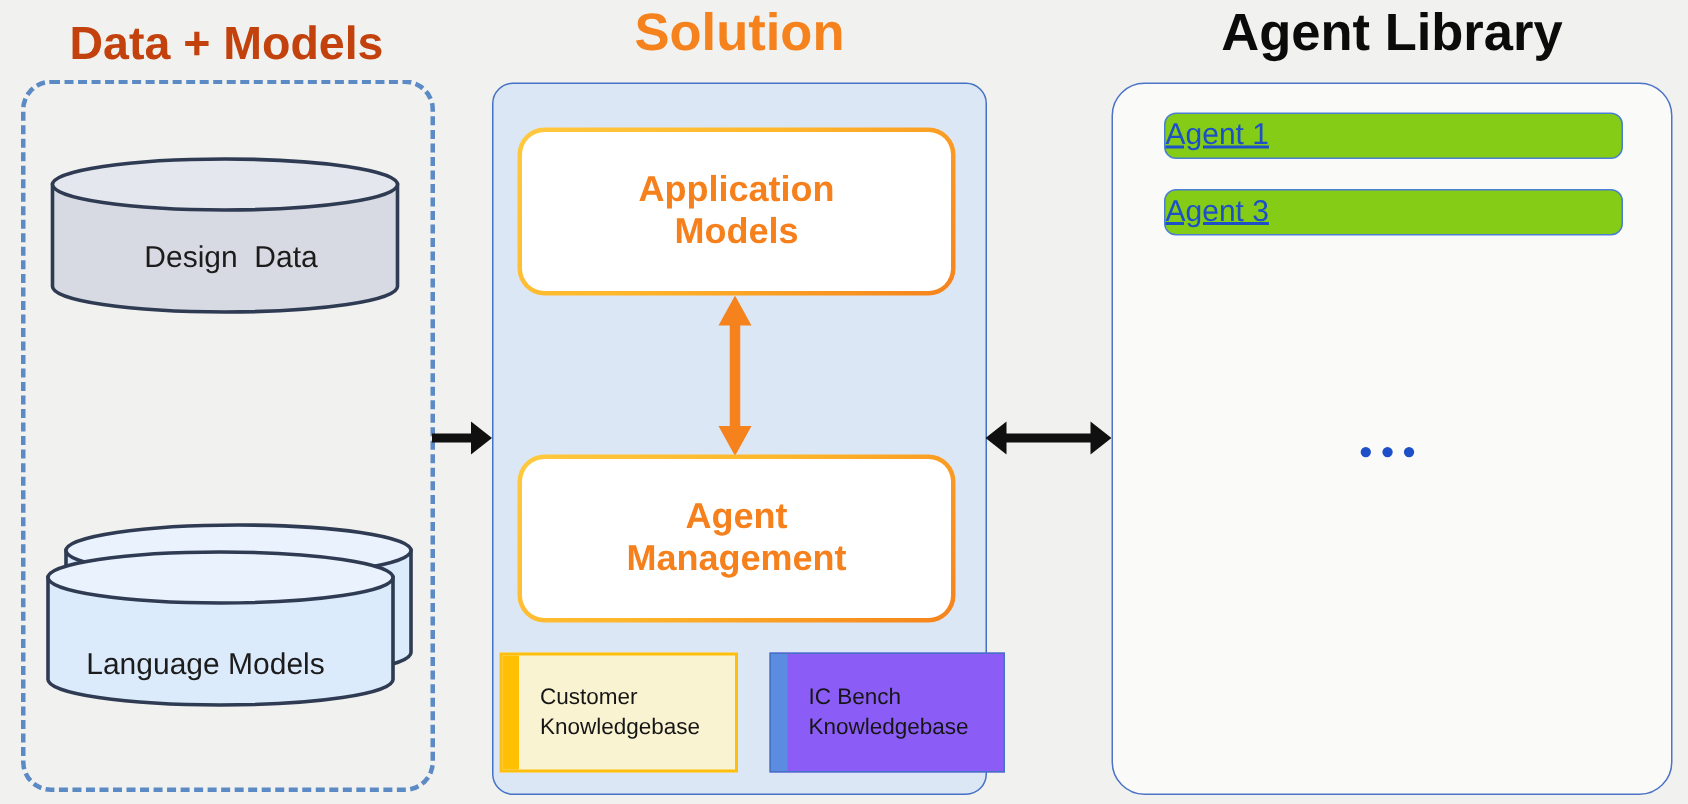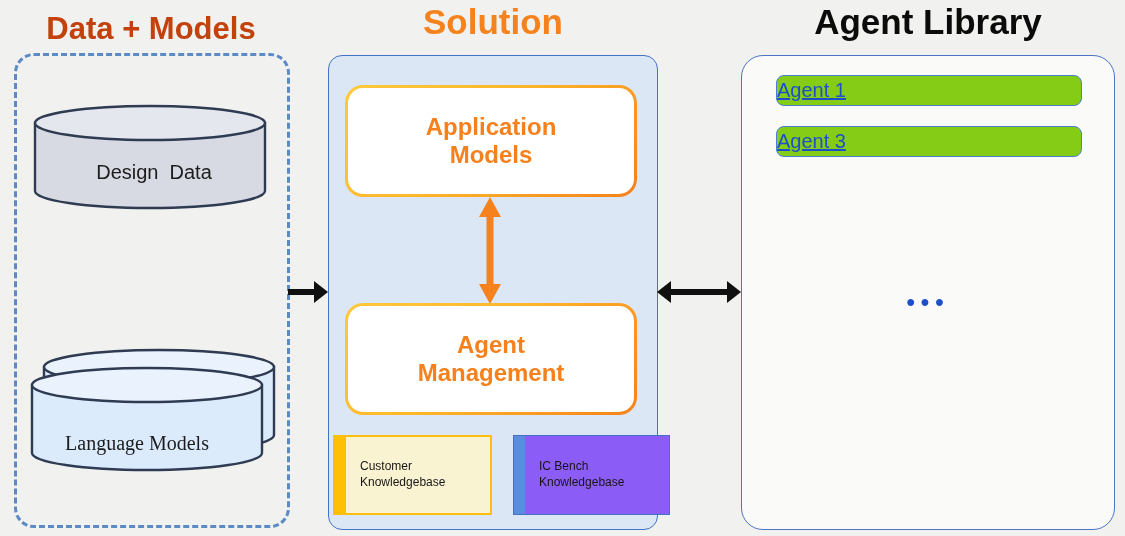--- a/index.html
+++ b/index.html
@@ -50,21 +50,21 @@
   .kb-card{
     position:absolute;top:435px;height:80px;box-sizing:border-box;
     display:flex;align-items:center;
   }
   .kb-customer{left:333px;width:159px;background:#faf3d2;border:2px solid #fdbf0e;}
   .kb-icbench{left:498px;width:157px;background:#8b5cf6;border:1.5px solid #4472c4;margin-left:15px;}
   .kb-bar{position:absolute;left:0;top:0;bottom:0;width:11px;}
   .kb-bar-gold{background:#ffc003;}
   .kb-bar-blue{background:#5b8ce0;}
   .kb-label{
-    margin-left:25px;font-size:12px;line-height:1.32;color:#161616;
+    margin-left:25px;font-size:15px;line-height:1.32;color:#161616;
     white-space:pre-line;
   }
 
   
   .library-panel{
     position:absolute;left:741px;top:55px;width:374px;height:475px;
     background:#fafaf9;border:1.6px solid #4d74c6;border-radius:22px;
     box-sizing:border-box;
   }
   .agent-item{
@@ -95,21 +95,21 @@
     <ellipse cx="117" cy="20" rx="115" ry="17" fill="#e4e7ed" stroke="#2f3b52" stroke-width="2.4"></ellipse>
   </svg>
   <div class="cyl-label" style="left:33px;top:161px;width:242px;">Design  Data</div>
 
   <svg class="cyl-svg" style="left:30px;top:348px;" width="248" height="128" viewBox="0 0 248 128">
     <path d="M14 19 L14 87 A115 17 0 0 0 244 87 L244 19 Z" fill="#dcebfb" stroke="#2f3b52" stroke-width="2.4"></path>
     <ellipse cx="129" cy="19" rx="115" ry="17" fill="#e9f2fd" stroke="#2f3b52" stroke-width="2.4"></ellipse>
     <path d="M2 37 L2 105 A115 17 0 0 0 232 105 L232 37 Z" fill="#dcebfb" stroke="#2f3b52" stroke-width="2.4"></path>
     <ellipse cx="117" cy="37" rx="115" ry="17" fill="#e9f2fd" stroke="#2f3b52" stroke-width="2.4"></ellipse>
   </svg>
-  <div class="cyl-label" style="left:30px;top:432px;width:214px;font-family:Liberation Serif, serif;">Language Models</div>
+  <div class="cyl-label" style="left:30px;top:432px;width:214px;">Language Models</div>
 
   <svg class="arrow-svg" style="left:288px;top:280px;" width="40" height="24" viewBox="0 0 40 24">
     <rect x="0" y="9" width="27" height="6" fill="#101010"></rect>
     <polygon points="26,1 40,12 26,23" fill="#101010"></polygon>
   </svg>
 
   <div class="solution-panel"></div>
 
   <div class="agent-box" style="top:85px;">
     <div class="agent-box-inner">Application

